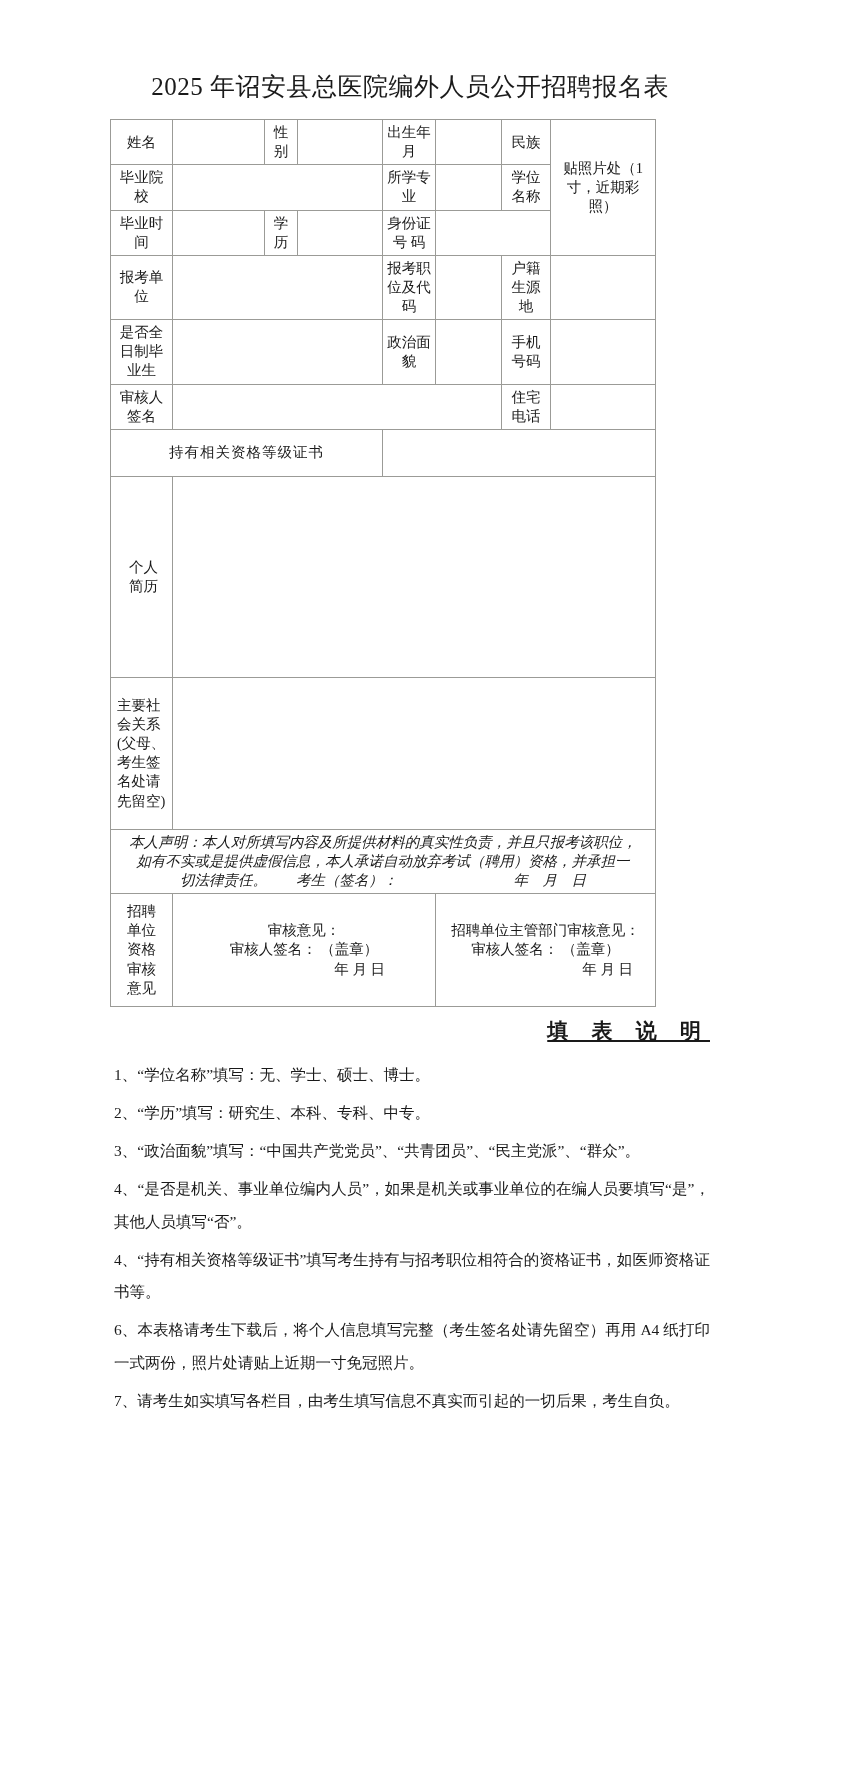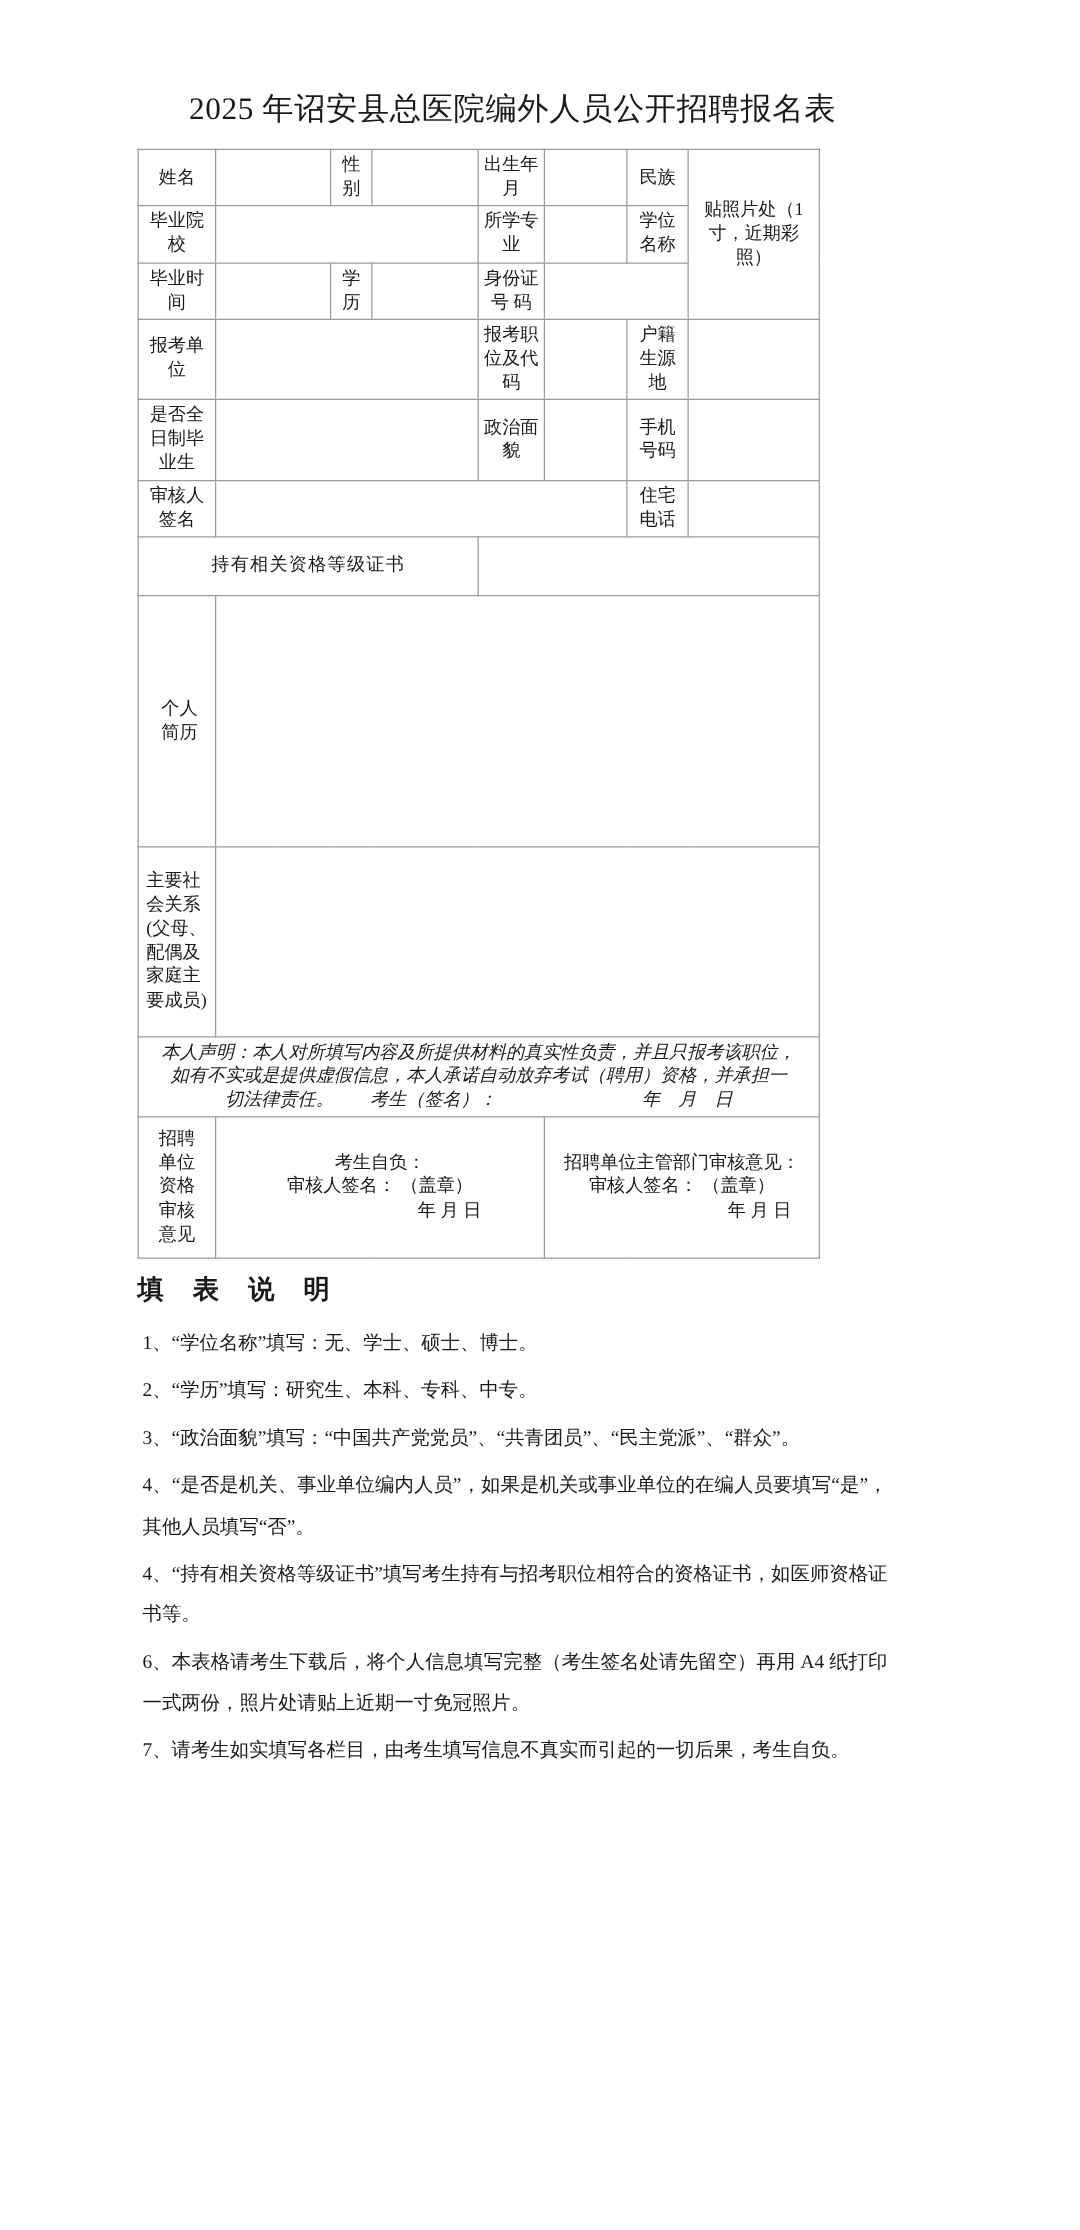--- a/index.html
+++ b/index.html
@@ -84,25 +84,26 @@
     font-size: 14.3px;
     line-height: 1.6;
     padding: 8px 6px 8px 8px;
     height: 96px;
   }
   .ind-right { display: block; text-align: right; padding-right: 46px; }
   .ind-right2 { display: block; text-align: right; padding-right: 18px; }
   .sig-row { display: block; }
   
   .notes-title {
-    text-align: left;
+    text-align: right;
     font-size: 21px;
     font-weight: 700;
     letter-spacing: 9px;
     margin: 10px 0 14px 0;
+    text-decoration: underline;
   }
   .notes {
     font-size: 15.5px;
     line-height: 2.08;
     text-align: justify;
   }
   .notes p {
     margin: 0 0 6px 4px;
     text-indent: 0;
   }
@@ -187,36 +188,36 @@
     </tr>
 
     <tr>
       <td class="lbl vtext bigbox" style="padding:10px 14px;text-align:right">
         <span>个人简历</span>
       </td>
       <td class="blank bigbox" colspan="8"></td>
     </tr>
 
     <tr>
-      <td class="lbl vtext relbox left" style="padding:8px 6px;text-align:left">主要社会关系(父母、配偶及家庭主要成员)</td>
+      <td class="lbl vtext relbox left" style="padding:8px 6px;text-align:left">主要社会关系(父母、考生签名处请先留空)</td>
       <td class="blank relbox" colspan="8"></td>
     </tr>
 
     <tr>
       <td class="decl" colspan="9">
         <div class="line">本人声明：本人对所填写内容及所提供材料的真实性负责，并且只报考该职位，</div>
         <div class="line">如有不实或是提供虚假信息，本人承诺自动放弃考试（聘用）资格，并承担一</div>
         <div class="line">切法律责任。        考生（签名）：                                年    月    日</div>
       </td>
     </tr>
 
     <tr>
       <td class="lbl vtext" style="padding:8px 10px">招聘单位资格审核意见</td>
       <td class="review-left" colspan="5">
-        <span class="sig-row">考生自负：</span>
+        <span class="sig-row">审核意见：</span>
         <span class="sig-row">审核人签名：  （盖章）</span>
         <span class="ind-right">年  月  日</span>
       </td>
       <td class="review-right" colspan="3">
         <span class="sig-row">招聘单位主管部门审核意见：</span>
         <span class="sig-row">审核人签名：          （盖章）</span>
         <span class="ind-right2">年   月   日</span>
       </td>
     </tr>
   </tbody>

